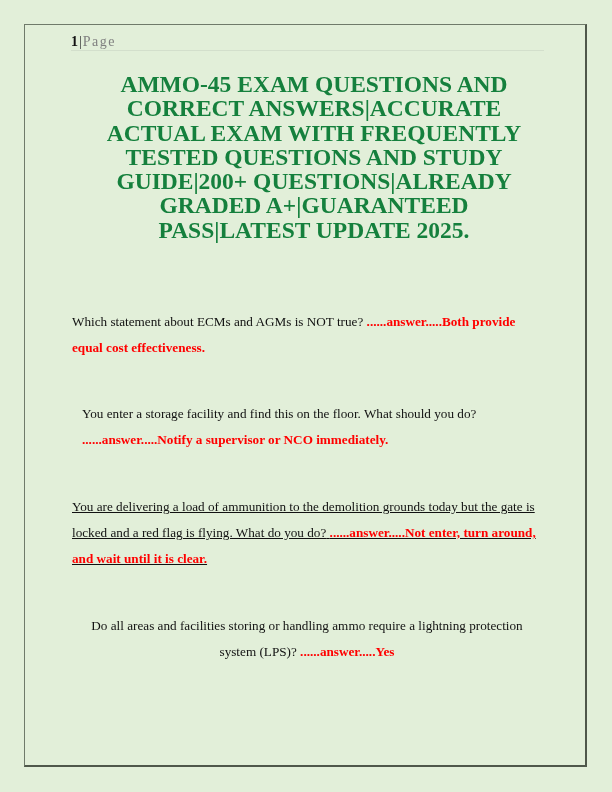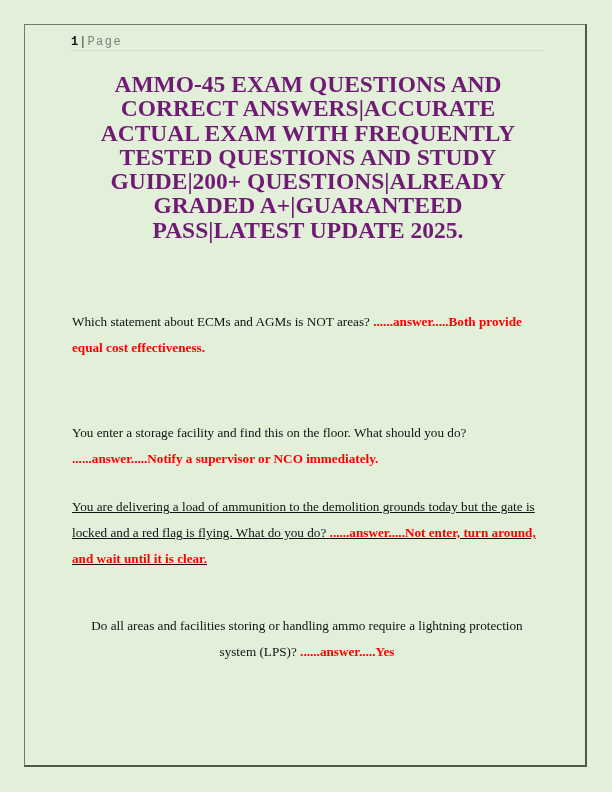--- a/index.html
+++ b/index.html
@@ -25,80 +25,80 @@
       border-bottom: 2px solid #4f584b;
       box-sizing: border-box;
     }
     .header {
       position: absolute;
       left: 71px;
       top: 36px;
       width: 473px;
       height: 14px;
       border-bottom: 1px solid #d3dfcc;
-      font-family: Liberation Mono, monospace;
-      font-size: 12px;
+      font-family: Liberation Serif, serif;
+      font-size: 14px;
       line-height: 12px;
       color: #7f7f7f;
       letter-spacing: 1.5px;
     }
     .header .num {
       color: #111;
       font-weight: bold;
       letter-spacing: 0;
     }
     .header .sep {
       color: #333;
       letter-spacing: 0;
       margin: 0 1px;
     }
     .title {
       position: absolute;
-      left: 82px;
+      left: 88px;
       top: 72px;
       width: 452px;
       text-align: center;
       font-family: "Liberation Serif", serif;
       font-weight: bold;
       font-size: 23.5px;
       line-height: 24.3px;
-      color: #701a75;
+      color: #15803d;
       margin: 0;
     }
     .qa {
       position: absolute;
       left: 72px;
       width: 470px;
       font-family: "Liberation Serif", serif;
       font-size: 13.2px;
       line-height: 26px;
       color: #111;
     }
     .qa .answer {
       color: #ff0000;
       font-weight: bold;
     }
     #qa-0 { top: 309px; }
-    #qa-1 { top: 420px; }
+    #qa-1 { top: 401px; margin-left: 10px; }
     #qa-2 { top: 494px; text-decoration: underline; }
     #qa-3 { top: 613px; text-align: center; }
   </style>
 </head>
 <body>
 
 <div class="page-border"></div>
 
 <div class="header">
   <span class="num">1</span><span class="sep">|</span><span>Page</span>
 </div>
 
 <h1 class="title">AMMO-45 EXAM QUESTIONS AND CORRECT ANSWERS|ACCURATE ACTUAL EXAM WITH FREQUENTLY TESTED QUESTIONS AND STUDY GUIDE|200+ QUESTIONS|ALREADY GRADED A+|GUARANTEED PASS|LATEST UPDATE 2025.</h1>
 
 <div class="qa" id="qa-0">
-  <span>Which statement about ECMs and AGMs is NOT areas?</span>
+  <span>Which statement about ECMs and AGMs is NOT true?</span>
   <span class="answer">......answer.....Both provide equal cost effectiveness.</span>
 </div>
 
 <div class="qa" id="qa-1">
   <span>You enter a storage facility and find this on the floor. What should you do?</span>
   <span class="answer">......answer.....Notify a supervisor or NCO immediately.</span>
 </div>
 
 <div class="qa" id="qa-2">
   <span>You are delivering a load of ammunition to the demolition grounds today but the gate is locked and a red flag is flying. What do you do?</span>

